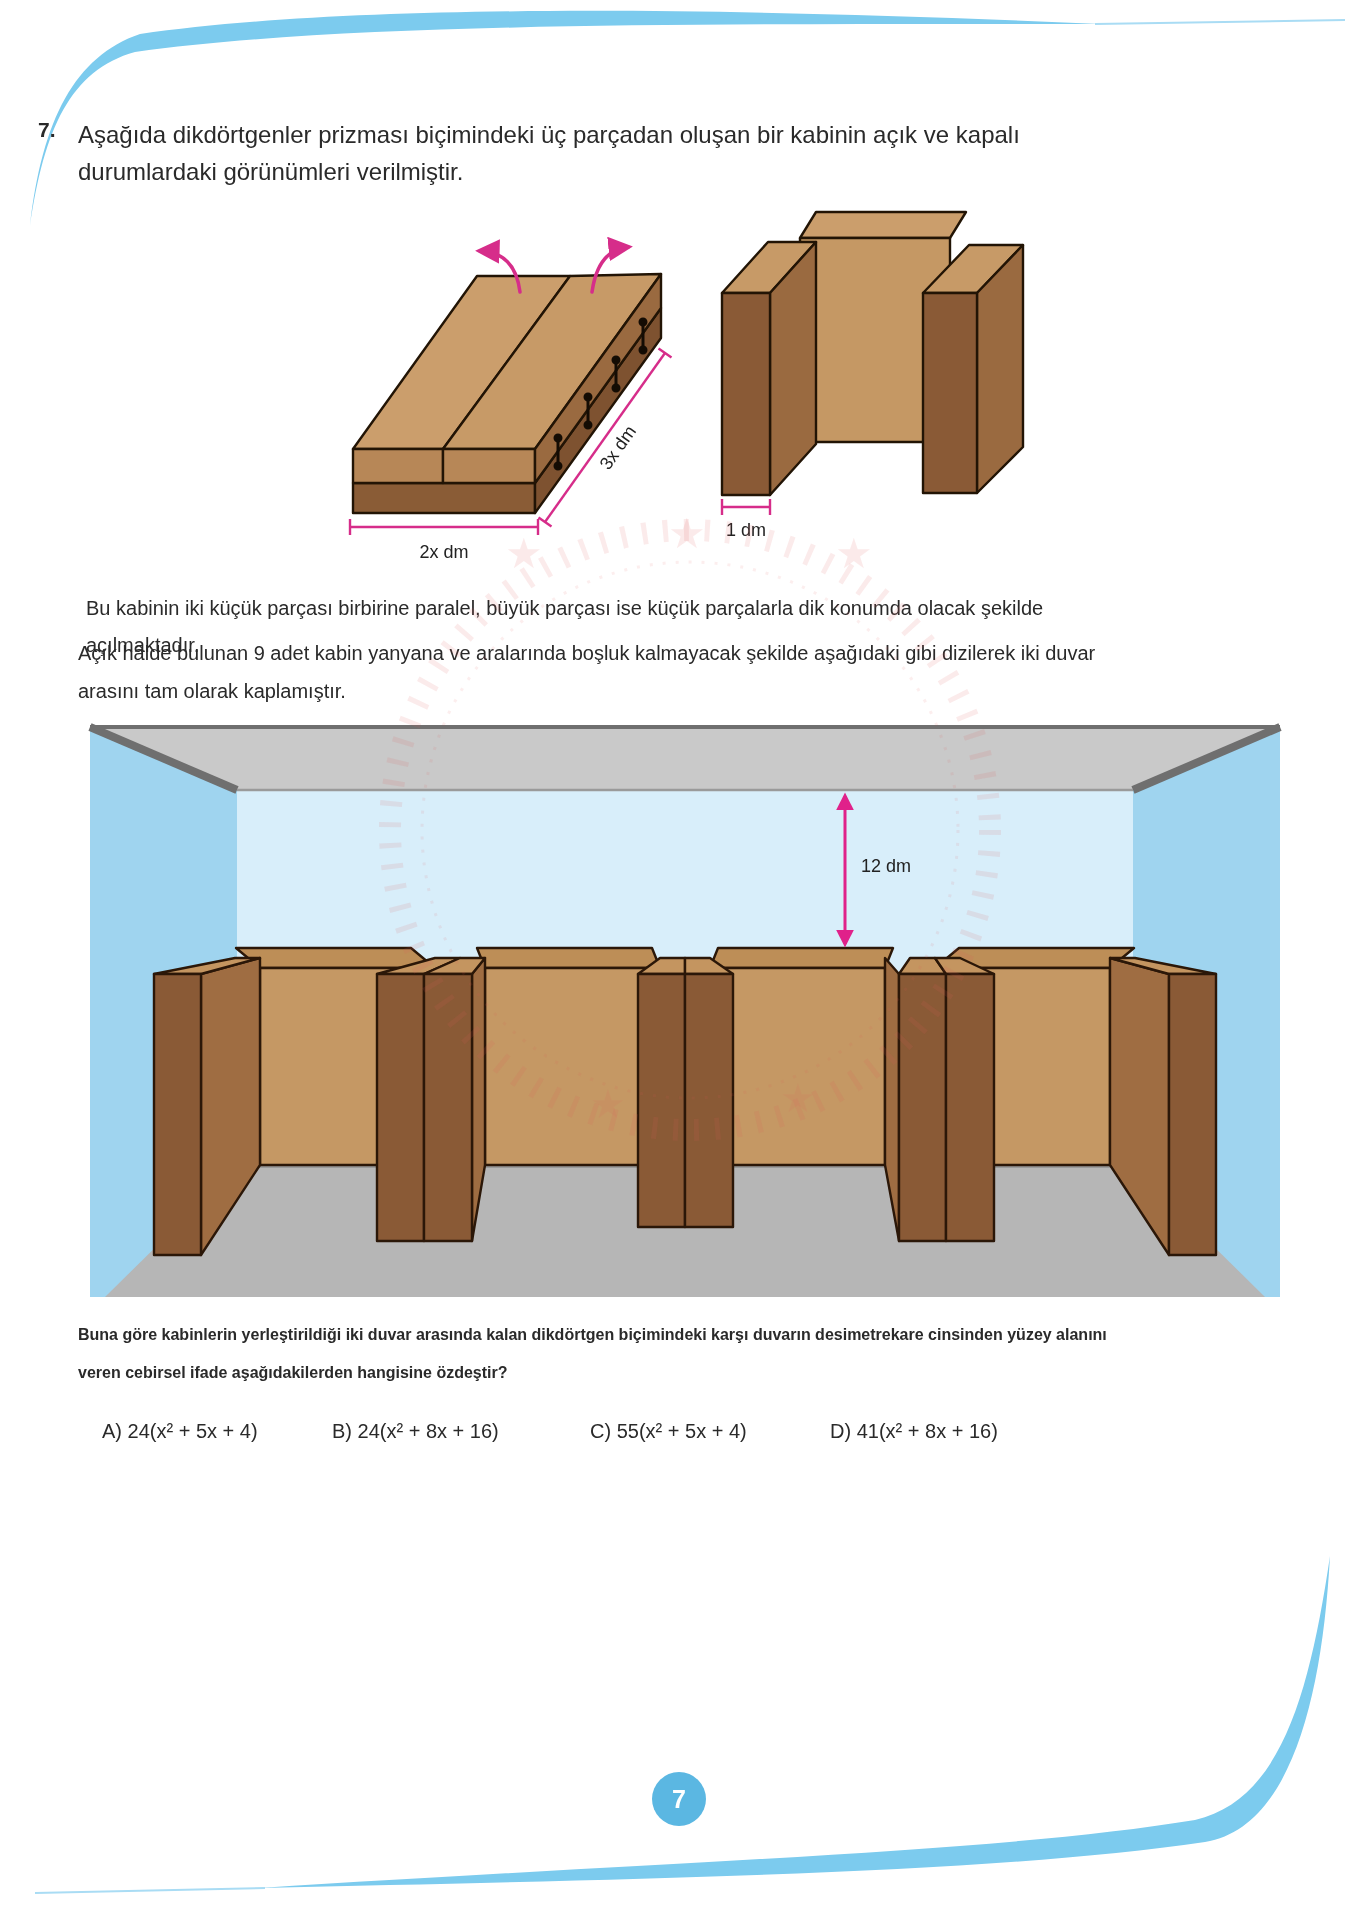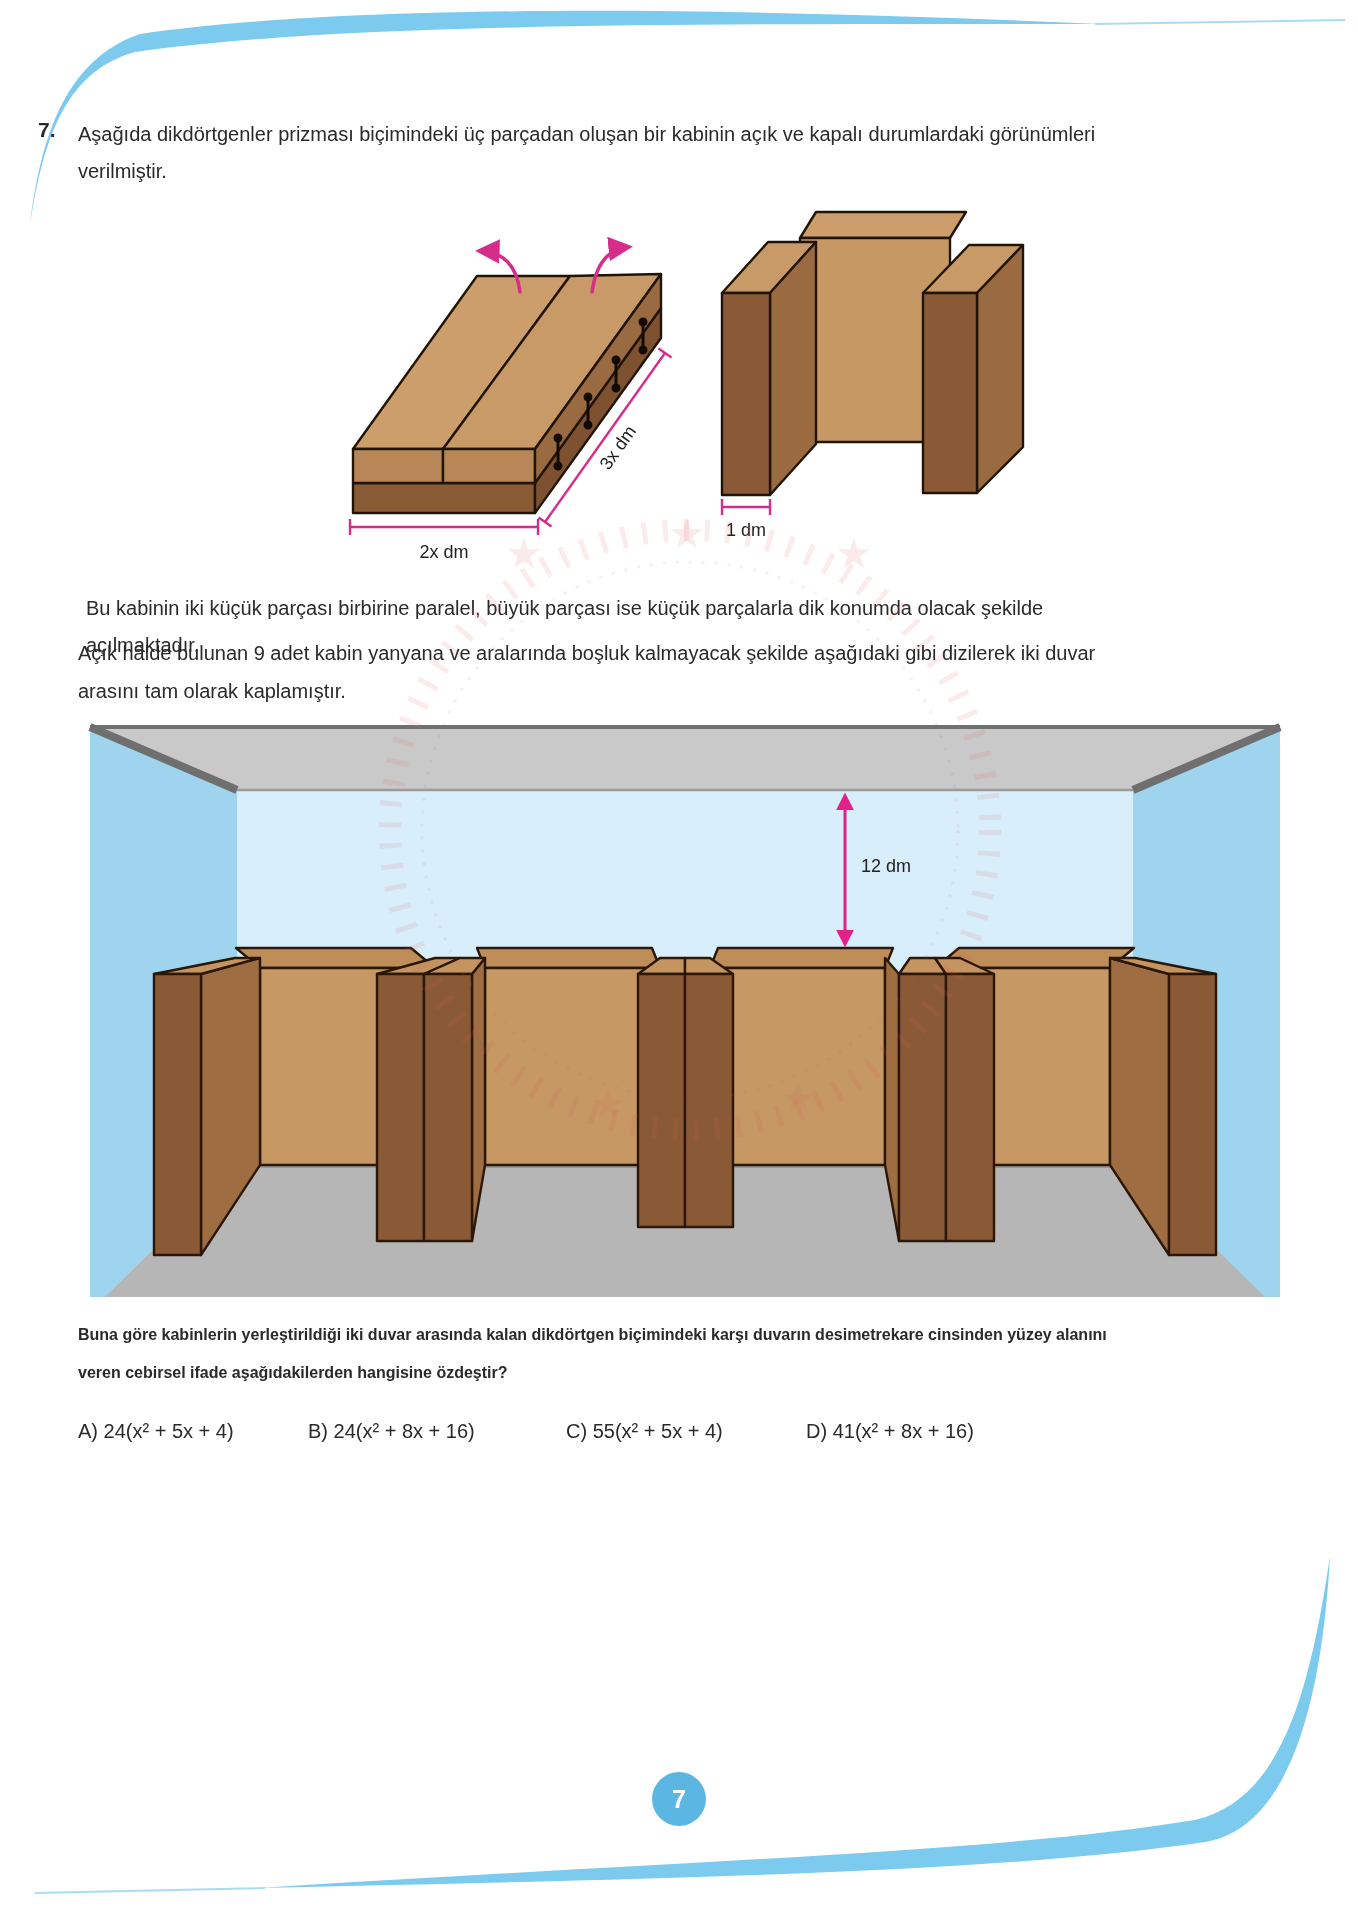--- a/index.html
+++ b/index.html
@@ -5,28 +5,28 @@
   html,body{margin:0;padding:0;}
   body{
     width:1358px;height:1920px;position:relative;overflow:hidden;
     background:#ffffff;
     font-family:"Liberation Sans","DejaVu Sans",sans-serif;
     color:#2a2a2a;
   }
   .abs{position:absolute;}
   .decor{pointer-events:none;}
   #question-number{left:38px;top:118px;font-size:21px;font-weight:bold;}
-  #question-text{left:78px;top:116px;width:1032px;font-size:20px;line-height:37px;}
+  #question-text{left:78px;top:116px;width:1032px;font-size:24px;line-height:37px;}
   #fig-closed{left:272px;top:192px;}
   #fig-open{left:700px;top:200px;}
   #para1{left:86px;top:590px;width:1036px;font-size:20px;line-height:37px;}
   #para2{left:78px;top:634px;width:1036px;font-size:20px;line-height:38px;}
   #fig-room{left:85px;top:722px;}
   #question-bold{left:78px;top:1316px;width:1036px;font-size:16px;line-height:38px;font-weight:bold;}
-  .answer{top:1420px;font-size:20px;white-space:nowrap;}
+  .answer{top:1420px;font-size:20px;white-space:nowrap;margin-left:24px;}
   #answer-a{left:78px;} #answer-b{left:308px;} #answer-c{left:566px;} #answer-d{left:806px;}
   #page-badge{
     left:652px;top:1772px;width:54px;height:54px;border-radius:50%;
     background:#5bb7e2;color:#ffffff;font-size:25px;font-weight:bold;
     display:flex;align-items:center;justify-content:center;
   }
   svg text{font-family:"Liberation Sans","DejaVu Sans",sans-serif;}
   .dimtext{font-size:18px;fill:#222222;}
   .z2{z-index:2;} .z3{z-index:3;} .z1{z-index:1;}
 </style>

